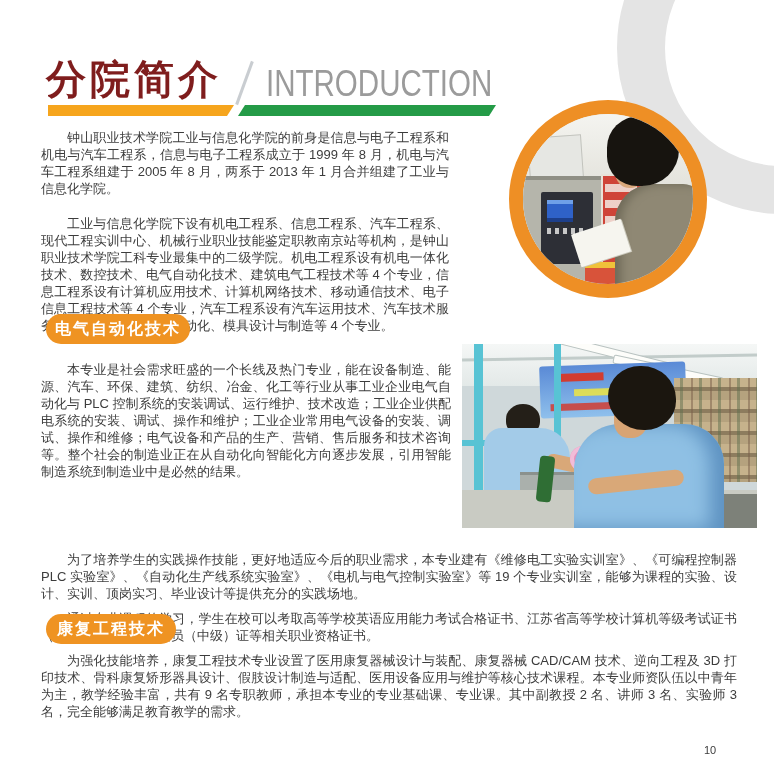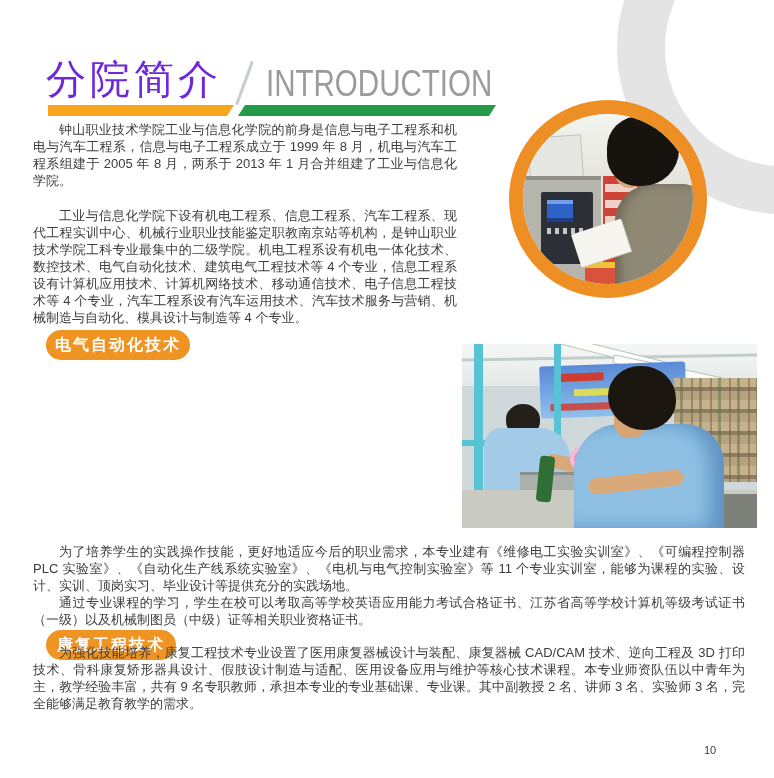--- a/index.html
+++ b/index.html
@@ -7,53 +7,53 @@
     position:relative;width:774px;height:778px;background:#ffffff;
     overflow:hidden;font-family:"Liberation Sans","DejaVu Sans",sans-serif;
   }
   
   .gray-ring{
     position:absolute;left:617px;top:-118px;width:236px;height:236px;
     border:48px solid #e4e4e4;border-radius:50%;
   }
   
   .title-cn{
-    position:absolute;left:46px;top:52px;font-size:40px;font-weight:normal;
-    color:#6d28d9;letter-spacing:4px;
+    position:absolute;left:46px;top:52px;font-size:40px;font-weight:bold;
+    color:#7f1d1d;letter-spacing:4px;
   }
   .title-slash{
     position:absolute;left:243px;top:60px;width:3px;height:46px;
     background:#c9cdd1;transform:rotate(20deg);
   }
   .title-en{
     position:absolute;left:266px;top:63px;font-size:36px;color:#9b9b9b;
     letter-spacing:0px;transform:scaleX(0.82);transform-origin:left center;
     font-weight:500;
   }
   .bar-orange{
     position:absolute;left:48px;top:105px;width:186px;height:11px;background:#f6a51d;
     clip-path:polygon(0 0,100% 0,calc(100% - 7px) 100%,0 100%);
   }
   .bar-green{
     position:absolute;left:238px;top:105px;width:258px;height:11px;background:#249b47;
     clip-path:polygon(7px 0,100% 0,calc(100% - 7px) 100%,0 100%);
   }
   
   .txt{position:absolute;color:#3c3c3c;font-size:13px;line-height:17px;text-align:justify;}
-  .txt p{margin:0;text-indent:2em;}
+  .txt p{margin:8px;text-indent:2em;}
   .blockA{left:33px;top:121px;width:424px;}
   .blockA p + p{margin-top:18px;}
   .blockB{left:33px;top:353px;width:426px;}
   .blockC{left:33px;top:543px;width:712px;}
   .blockD{left:33px;top:644px;width:712px;}
   
   .pill{
     position:absolute;height:30px;border-radius:16px;background:#ef9322;
     color:#ffffff;font-size:16px;font-weight:bold;letter-spacing:2px;
-    display:flex;align-items:center;justify-content:center;margin-top:16px;
+    display:flex;align-items:center;justify-content:center;
   }
   .pill1{left:46px;top:314px;width:144px;}
   .pill2{left:46px;top:614px;width:130px;}
   
   .photo-circle{
     position:absolute;left:509px;top:100px;width:170px;height:170px;
     border:14px solid #ee8f25;border-radius:50%;overflow:hidden;background:#e9e9e4;
   }
   .pc-wall{position:absolute;left:0;top:0;width:100%;height:100%;
     background:linear-gradient(180deg,#f4f4f0 0%,#dddcd4 60%,#c9c8c0 100%);}
@@ -183,24 +183,25 @@
     <div class="pr-drill"></div>
     <div class="pr-pink"></div>
     <div class="pr-worker1-shirt"></div>
     <div class="pr-worker1-face"></div>
     <div class="pr-worker1-glasses"></div>
     <div class="pr-worker1-hair"></div>
     <div class="pr-worker1-arms"></div>
   </div>
 
   <div class="txt blockB">
+    <p>本专业是社会需求旺盛的一个长线及热门专业，能在设备制造、能源、汽车、环保、建筑、纺织、冶金、化工等行业从事工业企业电气自动化与 PLC 控制系统的安装调试、运行维护、技术改造；工业企业供配电系统的安装、调试、操作和维护；工业企业常用电气设备的安装、调试、操作和维修；电气设备和产品的生产、营销、售后服务和技术咨询等。整个社会的制造业正在从自动化向智能化方向逐步发展，引用智能制造系统到制造业中是必然的结果。</p>
   </div>
 
   <div class="txt blockC">
-    <p>为了培养学生的实践操作技能，更好地适应今后的职业需求，本专业建有《维修电工实验实训室》、《可编程控制器 PLC 实验室》、《自动化生产线系统实验室》、《电机与电气控制实验室》等 11 个专业实训室，能够为课程的实验、设计、实训、顶岗实习、毕业设计等提供充分的实践场地。</p>
+    <p>为了培养学生的实践操作技能，更好地适应今后的职业需求，本专业建有《维修电工实验实训室》、《可编程控制器 PLC 实验室》、《自动化生产线系统实验室》、《电机与电气控制实验室》等 19 个专业实训室，能够为课程的实验、设计、实训、顶岗实习、毕业设计等提供充分的实践场地。</p>
     <p>通过专业课程的学习，学生在校可以考取高等学校英语应用能力考试合格证书、江苏省高等学校计算机等级考试证书（一级）以及机械制图员（中级）证等相关职业资格证书。</p>
   </div>
 
   <div class="pill pill2">
     <span>康复工程技术</span>
   </div>
 
   <div class="txt blockD">
     <p>为强化技能培养，康复工程技术专业设置了医用康复器械设计与装配、康复器械 CAD/CAM 技术、逆向工程及 3D 打印技术、骨科康复矫形器具设计、假肢设计制造与适配、医用设备应用与维护等核心技术课程。本专业师资队伍以中青年为主，教学经验丰富，共有 9 名专职教师，承担本专业的专业基础课、专业课。其中副教授 2 名、讲师 3 名、实验师 3 名，完全能够满足教育教学的需求。</p>
   </div>

